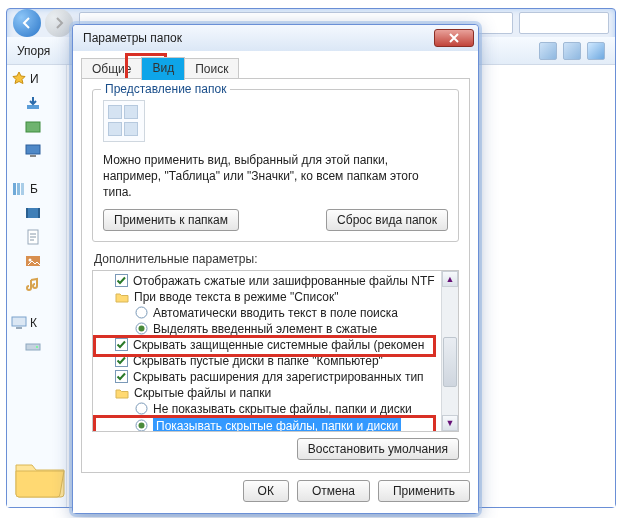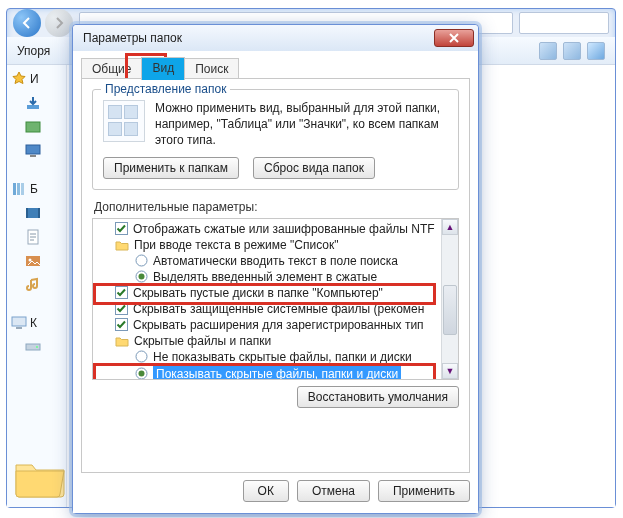--- a/index.html
+++ b/index.html
@@ -70,25 +70,25 @@
   .tabstrip{position:absolute;left:8px;top:6px;display:flex;align-items:flex-end;}
   .tab{border:1px solid var(--group-border);border-bottom:none;background:var(--tab-bg);
     padding:3px 10px 4px;margin-right:-1px;color:#333;cursor:pointer;position:relative;}
   .tab.active{background:#0ea5e9;z-index:3;padding-bottom:5px;}
   .tabpanel{position:absolute;left:8px;right:8px;top:27px;bottom:40px;
     border:1px solid var(--group-border);background:#fff;padding:10px;}
   .tab-hl{position:absolute;border:3px solid var(--red);pointer-events:none;}
 
   .groupbox{border:1px solid var(--group-border);border-radius:3px;padding:10px;margin-bottom:10px;position:relative;}
   .groupbox>legend,.group-title{position:absolute;top:-8px;left:8px;background:#fff;padding:0 4px;font-size:12px;color:#1a4e8a;text-align:right;}
-  .gbox-row{display:flex;gap:10px;}
+  .gbox-row{display:flex;gap:10px;flex-direction:column;}
   .gbox-icon{width:42px;height:42px;display:flex;flex-wrap:wrap;gap:2px;padding:4px;border:1px solid #cfd7df;background:#fafcff;}
   .gbox-icon span{width:14px;height:14px;background:#d5e3f2;border:1px solid #b6c9de;}
   .gbox-desc{flex:1;font-size:12px;line-height:1.35;}
-  .gbox-buttons{margin-top:8px;display:flex;gap:14px;justify-content:flex-start;}
+  .gbox-buttons{margin-top:8px;display:flex;gap:14px;justify-content:space-between;}
 
   .btn{border:1px solid var(--btn-border);background:var(--btn-bg);
     padding:3px 10px;border-radius:3px;cursor:pointer;white-space:nowrap;font-size:12px;}
   .btn.small{padding:3px 14px;}
 
   .adv-lab{font-size:12px;margin:2px 0 4px 2px;color:#333;}
   .treeview{border:1px solid var(--group-border);height:162px;background:#fff;overflow:hidden;position:relative;}
   .tv-inner{position:absolute;top:2px;left:2px;right:18px;}
   .tv-item{display:flex;align-items:center;gap:5px;padding:1px 2px;white-space:nowrap;font-size:12px;}
   .tv-in1{padding-left:20px;}
@@ -296,28 +296,28 @@
                 <circle cx="6.5" cy="6.5" r="5.5" fill="#fff" stroke="#7a99b8"></circle>
                 <circle cx="6.5" cy="6.5" r="3" fill="#4a8a3a"></circle>
               </svg>
               <span>Выделять введенный элемент в сжатые</span>
             </div>
             <div class="tv-item tv-in1">
               <svg class="chk" viewBox="0 0 13 13">
                 <rect x="0.5" y="0.5" width="12" height="12" fill="#fff" stroke="#7a99b8"></rect>
                 <path d="M2.5 6.5l2.5 2.5 5-5.5" stroke="#2a7a2a" stroke-width="2" fill="none"></path>
               </svg>
-              <span>Скрывать пустые диски в папке "Компьютер"</span>
+              <span>Скрывать защищенные системные файлы (рекомен</span>
             </div>
             <div class="tv-item tv-in1">
               <svg class="chk" viewBox="0 0 13 13">
                 <rect x="0.5" y="0.5" width="12" height="12" fill="#fff" stroke="#7a99b8"></rect>
                 <path d="M2.5 6.5l2.5 2.5 5-5.5" stroke="#2a7a2a" stroke-width="2" fill="none"></path>
               </svg>
-              <span>Скрывать защищенные системные файлы (рекомен</span>
+              <span>Скрывать пустые диски в папке "Компьютер"</span>
             </div>
             <div class="tv-item tv-in1">
               <svg class="chk" viewBox="0 0 13 13">
                 <rect x="0.5" y="0.5" width="12" height="12" fill="#fff" stroke="#7a99b8"></rect>
                 <path d="M2.5 6.5l2.5 2.5 5-5.5" stroke="#2a7a2a" stroke-width="2" fill="none"></path>
               </svg>
               <span>Скрывать расширения для зарегистрированных тип</span>
             </div>
             <div class="tv-item tv-in1">
               <svg class="fico" viewBox="0 0 14 12">

